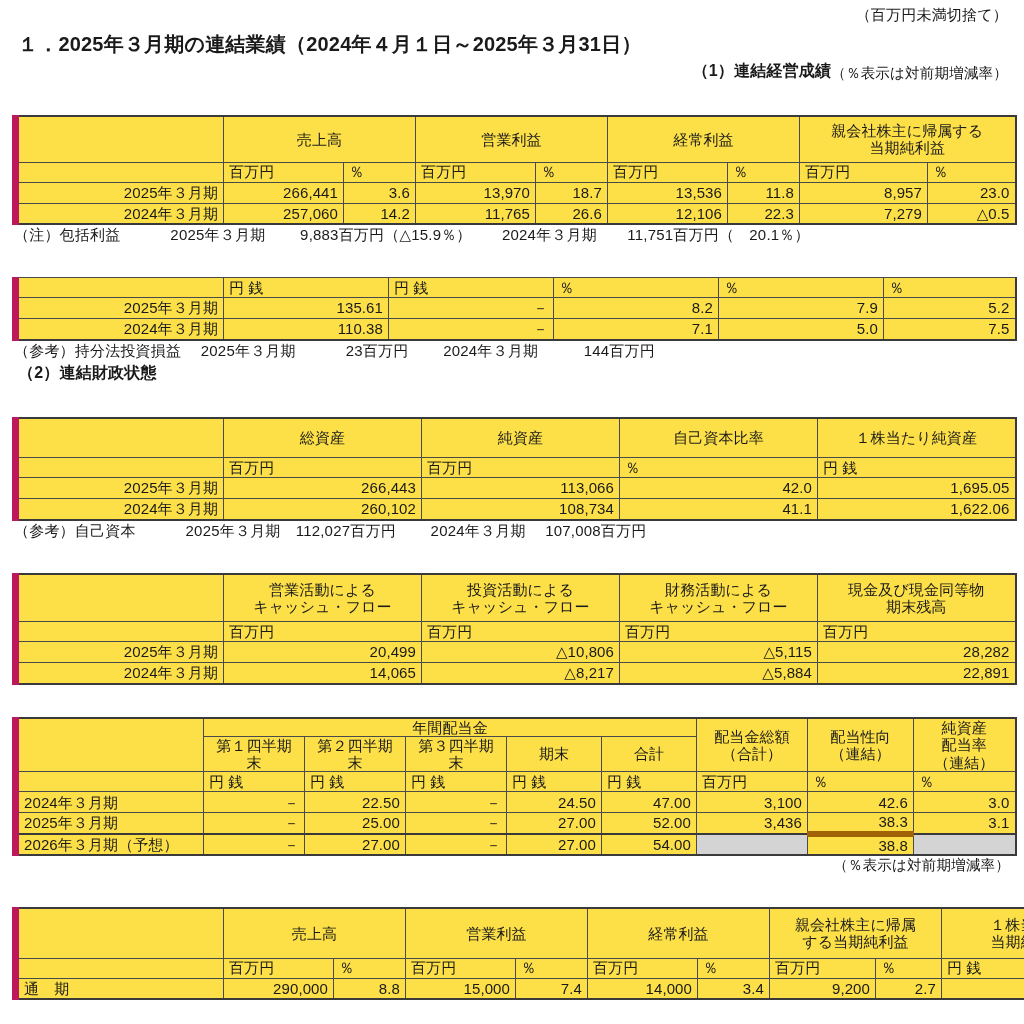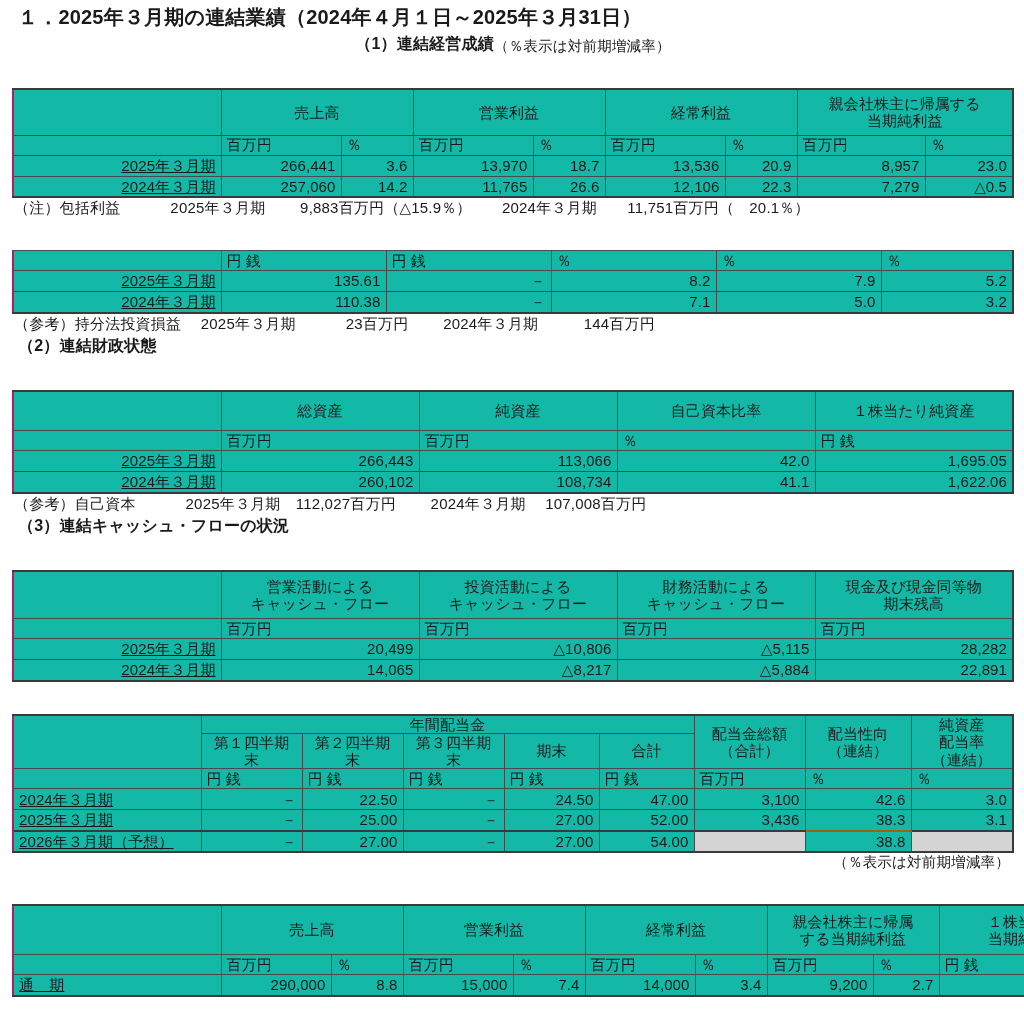--- a/index.html
+++ b/index.html
@@ -9,60 +9,61 @@
     font-family:"Liberation Sans","DejaVu Sans",sans-serif;
     color:#1a1a1a;
     font-size:15px;
     -webkit-font-smoothing:antialiased;
   }
   .page{position:relative;width:1024px;height:1024px;padding:0 12px;box-sizing:border-box;}
 
   .topnote{text-align:right;font-size:15px;padding:6px 4px 2px 0;letter-spacing:0.2px;}
   .sec-title{font-size:20px;font-weight:bold;letter-spacing:0.2px;margin:4px 0 2px 6px;}
   .sub-title{font-size:16px;font-weight:bold;letter-spacing:0.2px;margin:1px 0 1px 6px;display:inline-block;}
-  .hdr-row{display:flex;align-items:flex-end;justify-content:center;margin:0 2px 2px 0;}
+  .hdr-row{display:flex;align-items:flex-end;justify-content:flex-end;margin:0 2px 2px 0;}
   .pctnote{font-size:14.5px;letter-spacing:0.2px;padding-right:2px;}
   .refline{font-size:15px;letter-spacing:0.2px;margin:1px 0 1px 2px;white-space:pre;}
 
   table.fin{
     border-collapse:collapse;
     width:100%;
     table-layout:fixed;
-    background:#14b8a6;
+    background:#fde047;
     margin-top:32px;
   }
   table.fin td,table.fin th{
     border:1px solid #4a4a4a;
     padding:0 5px;
     font-weight:normal;
     font-size:15px;
     vertical-align:middle;
     line-height:1.15;
     letter-spacing:0.1px;
     box-sizing:border-box;
   }
   table.fin .thick-top{border-top:2px solid #3a3a3a;}
   table.fin .thick-bottom{border-bottom:2px solid #3a3a3a;}
-  table.fin .thick-left{border-left:2px solid #be185d;text-decoration:underline;}
+  table.fin .thick-left{border-left:7px solid #be185d;}
   table.fin .thick-right{border-right:2px solid #3a3a3a;}
   .unit{font-size:13.5px;padding-top:1px;letter-spacing:0.5px;}
   .colhdr{text-align:center;font-size:15.5px;line-height:1.22;padding:5px 2px;}
   .colhdr-sm{text-align:center;font-size:14px;line-height:1.2;padding:3px 1px;letter-spacing:-0.3px;}
   .rowlab{text-align:right;padding-right:10px;font-size:15px;white-space:nowrap;}
   .rowlab-l{text-align:left;padding-left:4px;font-size:15px;white-space:nowrap;}
   .num{text-align:right;font-size:15.5px;padding-right:5px;letter-spacing:0.3px;white-space:nowrap;}
   .shaded{background:#d4d4d4;}
   .h-unit{height:20px;}
   .h-data{height:21px;}
 </style>
 </head>
 <body>
 
 <div class="page">
 
+  <div class="topnote">（百万円未満切捨て）</div>
 
   <div class="sec-title">１．2025年３月期の連結業績（2024年４月１日～2025年３月31日）</div>
 
   <div class="hdr-row">
     <div class="sub-title">（1）連結経営成績</div>
     <div class="pctnote">（％表示は対前期増減率）</div>
   </div>
 
   
   <table class="fin">
@@ -98,21 +99,21 @@
       <td class="unit h-unit">百万円</td>
       <td class="unit thick-right h-unit">％</td>
     </tr>
     <tr>
       <td class="rowlab thick-left h-data">2025年３月期</td>
       <td class="num h-data">266,441</td>
       <td class="num h-data">3.6</td>
       <td class="num h-data">13,970</td>
       <td class="num h-data">18.7</td>
       <td class="num h-data">13,536</td>
-      <td class="num h-data">20.9</td>
+      <td class="num h-data">11.8</td>
       <td class="num h-data">8,957</td>
       <td class="num thick-right h-data">23.0</td>
     </tr>
     <tr>
       <td class="rowlab thick-left thick-bottom h-data">2024年３月期</td>
       <td class="num thick-bottom h-data">257,060</td>
       <td class="num thick-bottom h-data">14.2</td>
       <td class="num thick-bottom h-data">11,765</td>
       <td class="num thick-bottom h-data">26.6</td>
       <td class="num thick-bottom h-data">12,106</td>
@@ -151,21 +152,21 @@
       <td class="num h-data">8.2</td>
       <td class="num h-data">7.9</td>
       <td class="num thick-right h-data">5.2</td>
     </tr>
     <tr>
       <td class="rowlab thick-left thick-bottom h-data">2024年３月期</td>
       <td class="num thick-bottom h-data">110.38</td>
       <td class="num thick-bottom h-data">－</td>
       <td class="num thick-bottom h-data">7.1</td>
       <td class="num thick-bottom h-data">5.0</td>
-      <td class="num thick-right thick-bottom h-data">3.2</td>
+      <td class="num thick-right thick-bottom h-data">7.5</td>
     </tr>
   </tbody>
     </table>
 
   <div class="refline">（参考）持分法投資損益　 2025年３月期　　　 23百万円　　 2024年３月期　　　144百万円</div>
 
   <div class="sub-title">（2）連結財政状態</div>
 
   
   <table class="fin">
@@ -203,21 +204,20 @@
       <td class="num thick-bottom h-data">260,102</td>
       <td class="num thick-bottom h-data">108,734</td>
       <td class="num thick-bottom h-data">41.1</td>
       <td class="num thick-right thick-bottom h-data">1,622.06</td>
     </tr>
   </tbody>
     </table>
 
   <div class="refline">（参考）自己資本　　　 2025年３月期　112,027百万円　　 2024年３月期　 107,008百万円</div>
 
-  <div class="sub-title">（3）連結キャッシュ・フローの状況</div>
 
   
   <table class="fin">
     <colgroup>
       <col style="width:208px">
         <col style="width:198px">
         <col style="width:198px">
       <col style="width:198px">
         <col style="width:198px">
     </colgroup>
@@ -324,21 +324,21 @@
       <td class="num thick-right h-data">3.1</td>
     </tr>
     <tr>
       <td class="rowlab-l thick-left thick-bottom h-data" style="border-top:2px solid #3a3a3a">2026年３月期（予想）</td>
       <td class="num thick-bottom h-data" style="border-top:2px solid #3a3a3a">－</td>
       <td class="num thick-bottom h-data" style="border-top:2px solid #3a3a3a">27.00</td>
       <td class="num thick-bottom h-data" style="border-top:2px solid #3a3a3a">－</td>
       <td class="num thick-bottom h-data" style="border-top:2px solid #3a3a3a">27.00</td>
       <td class="num thick-bottom h-data" style="border-top:2px solid #3a3a3a">54.00</td>
       <td class="num thick-bottom h-data shaded" style="border-top:2px solid #3a3a3a"></td>
-      <td class="num thick-bottom h-data" style="border-top:2px solid #a16207">38.8</td>
+      <td class="num thick-bottom h-data" style="border-top:6px solid #a16207">38.8</td>
       <td class="num thick-right thick-bottom h-data shaded" style="border-top:2px solid #3a3a3a"></td>
     </tr>
   </tbody>
     </table>
 
   <div class="pctnote" style="text-align:right">（％表示は対前期増減率）</div>
 
   
   <table class="fin">
     <colgroup>

